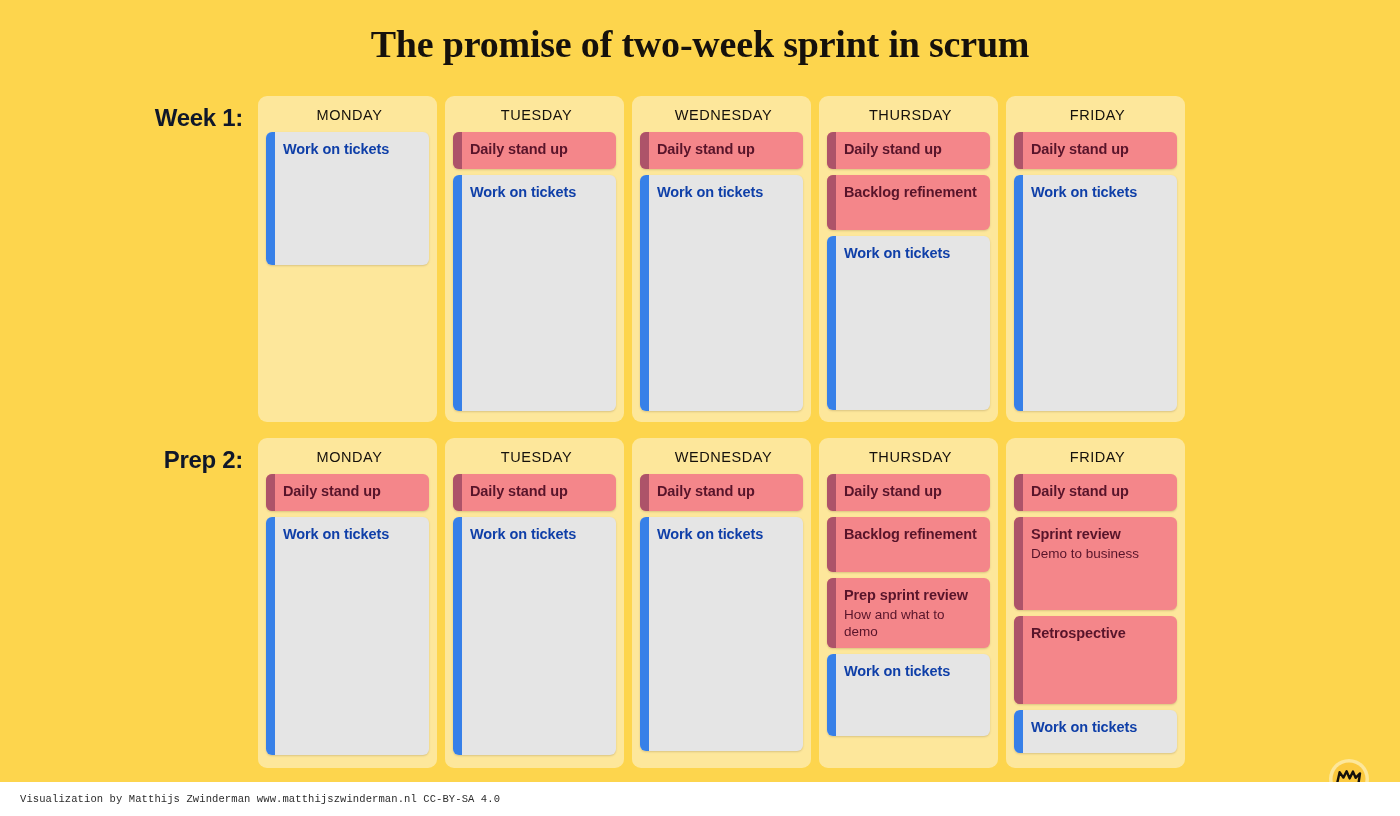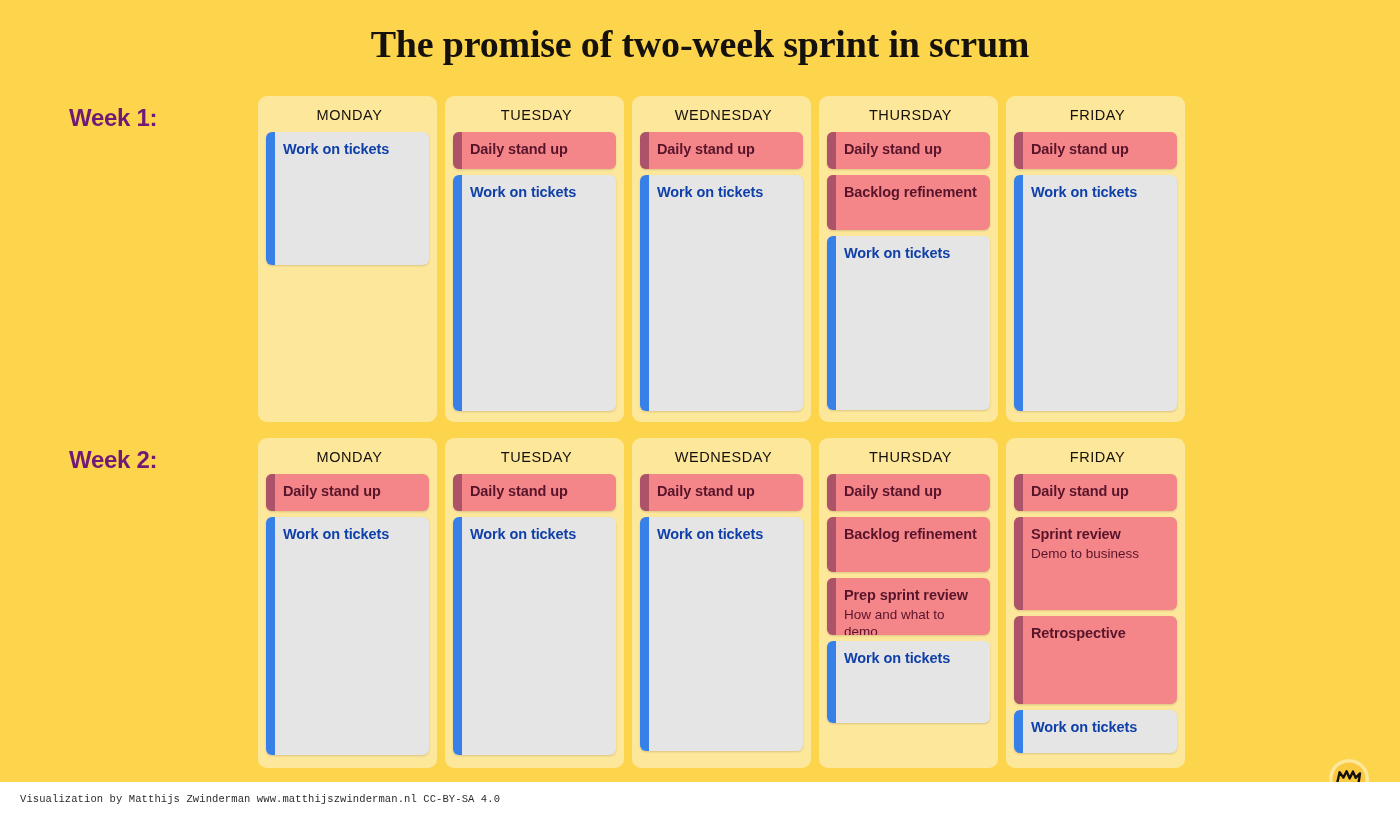--- a/index.html
+++ b/index.html
@@ -40,26 +40,26 @@
   .week-row {
     position: absolute;
     left: 0;
     width: 1400px;
   }
   #week1 { top: 96px; }
   #week2 { top: 438px; }
 
   .week-label {
     position: absolute;
-    left: 69px;
+    left: 53px;
     width: 190px;
-    text-align: left;
+    text-align: right;
     font-size: 24px;
     font-weight: bold;
-    color: #701a75;
+    color: #0f172a;
     letter-spacing: -0.3px;
   }
   #week1 .week-label { top: 8px; }
   #week2 .week-label { top: 8px; }
 
   .columns {
     position: absolute;
     left: 258px;
     top: 0;
     display: flex;
@@ -225,21 +225,21 @@
             <div class="card work" style="height: 236px;">
               <div class="accent"></div>
               <div class="card-title">Work on tickets</div>
             </div>
           </div>
         </div>
       </div>
   </div>
 
   <div class="week-row" id="week2">
-    <div class="week-label">Week 2:</div>
+    <div class="week-label">Prep 2:</div>
     <div class="columns">
         <div class="day-col" style="height: 330px;">
           <div class="day-name">MONDAY</div>
           <div class="cards">
             <div class="card meeting" style="height: 37px;">
               <div class="accent"></div>
               <div class="card-title">Daily stand up</div>
             </div>
             <div class="card work" style="height: 238px;">
               <div class="accent"></div>
@@ -277,21 +277,21 @@
           <div class="day-name">THURSDAY</div>
           <div class="cards">
             <div class="card meeting" style="height: 37px;">
               <div class="accent"></div>
               <div class="card-title">Daily stand up</div>
             </div>
             <div class="card meeting" style="height: 55px;">
               <div class="accent"></div>
               <div class="card-title">Backlog refinement</div>
             </div>
-            <div class="card meeting" style="height: 57px;">
+            <div class="card meeting" style="height: 70px;">
               <div class="accent"></div>
               <div class="card-title">Prep sprint review</div>
               <div class="card-sub">How and what to demo</div>
             </div>
             <div class="card work" style="height: 82px;">
               <div class="accent"></div>
               <div class="card-title">Work on tickets</div>
             </div>
           </div>
         </div>

